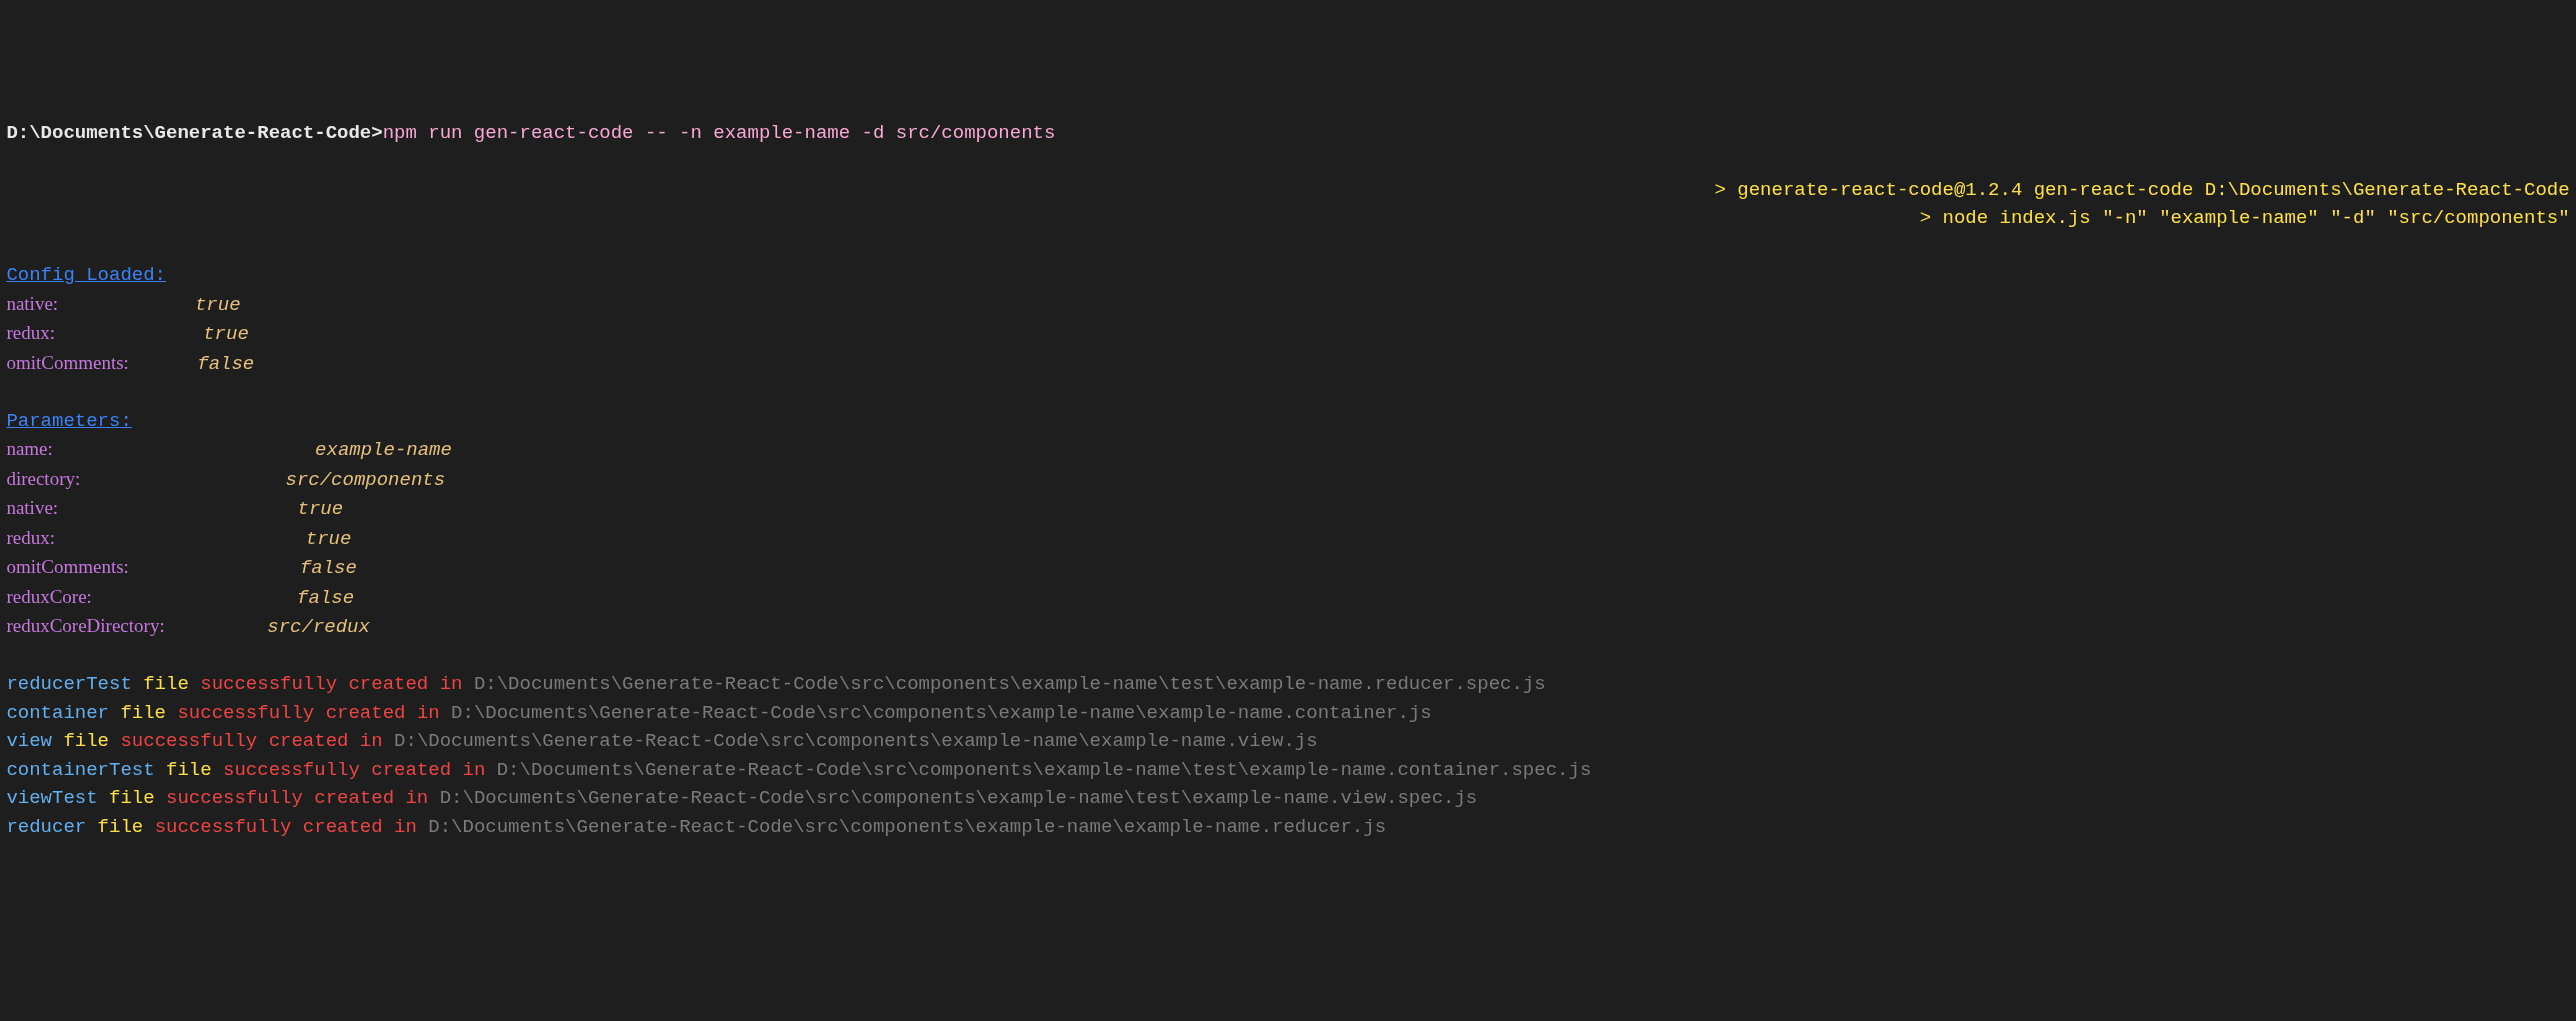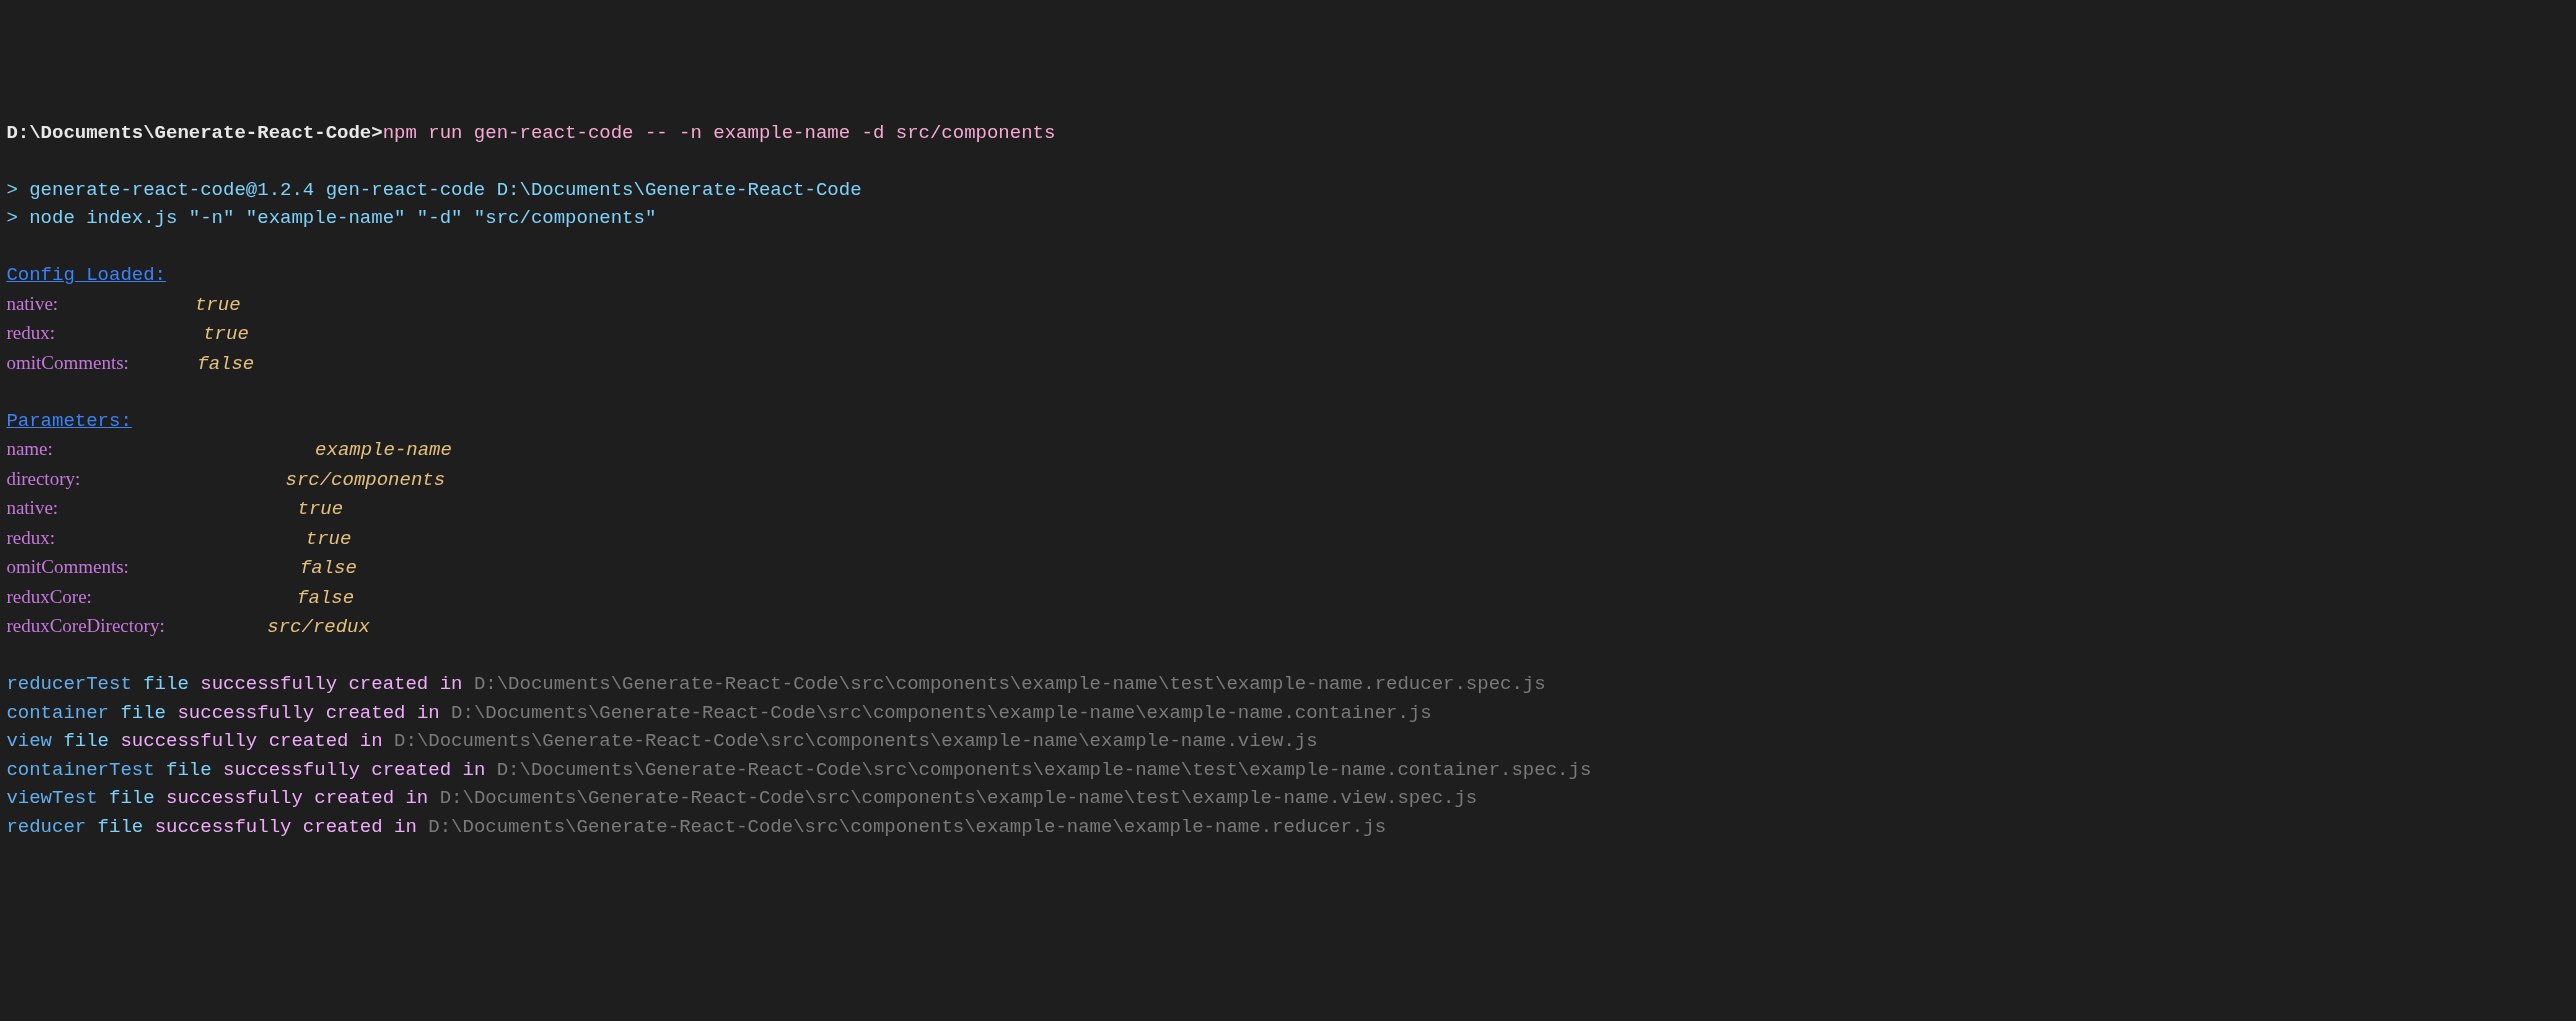--- a/index.html
+++ b/index.html
@@ -18,39 +18,40 @@
       overflow-x: auto;
     }
     .prompt-path {
       color: #e8e8e8;
       font-weight: bold;
     }
     .prompt-command {
       color: #f9a8d4;
     }
     .output-line {
-      color: #7dd3fc;
+      color: #fde047;
+      text-align: right;
     }
     .section-header {
       color: #3b82f6;
       text-decoration: underline;
     }
     .config-key {
       color: #c678dd;
       font-family: Liberation Serif, serif;
     }
     .config-value {
       color: #e5c07b;
       font-style: italic;
     }
     .file-type {
       color: #61afef;
     }
     .success-text {
-      color: #f0abfc;
+      color: #ef4444;
     }
     .file-path {
       color: #7a7a7a;
       text-align: center;
     }
     .line {
       display: block;
     }
   </style>
 </head>

